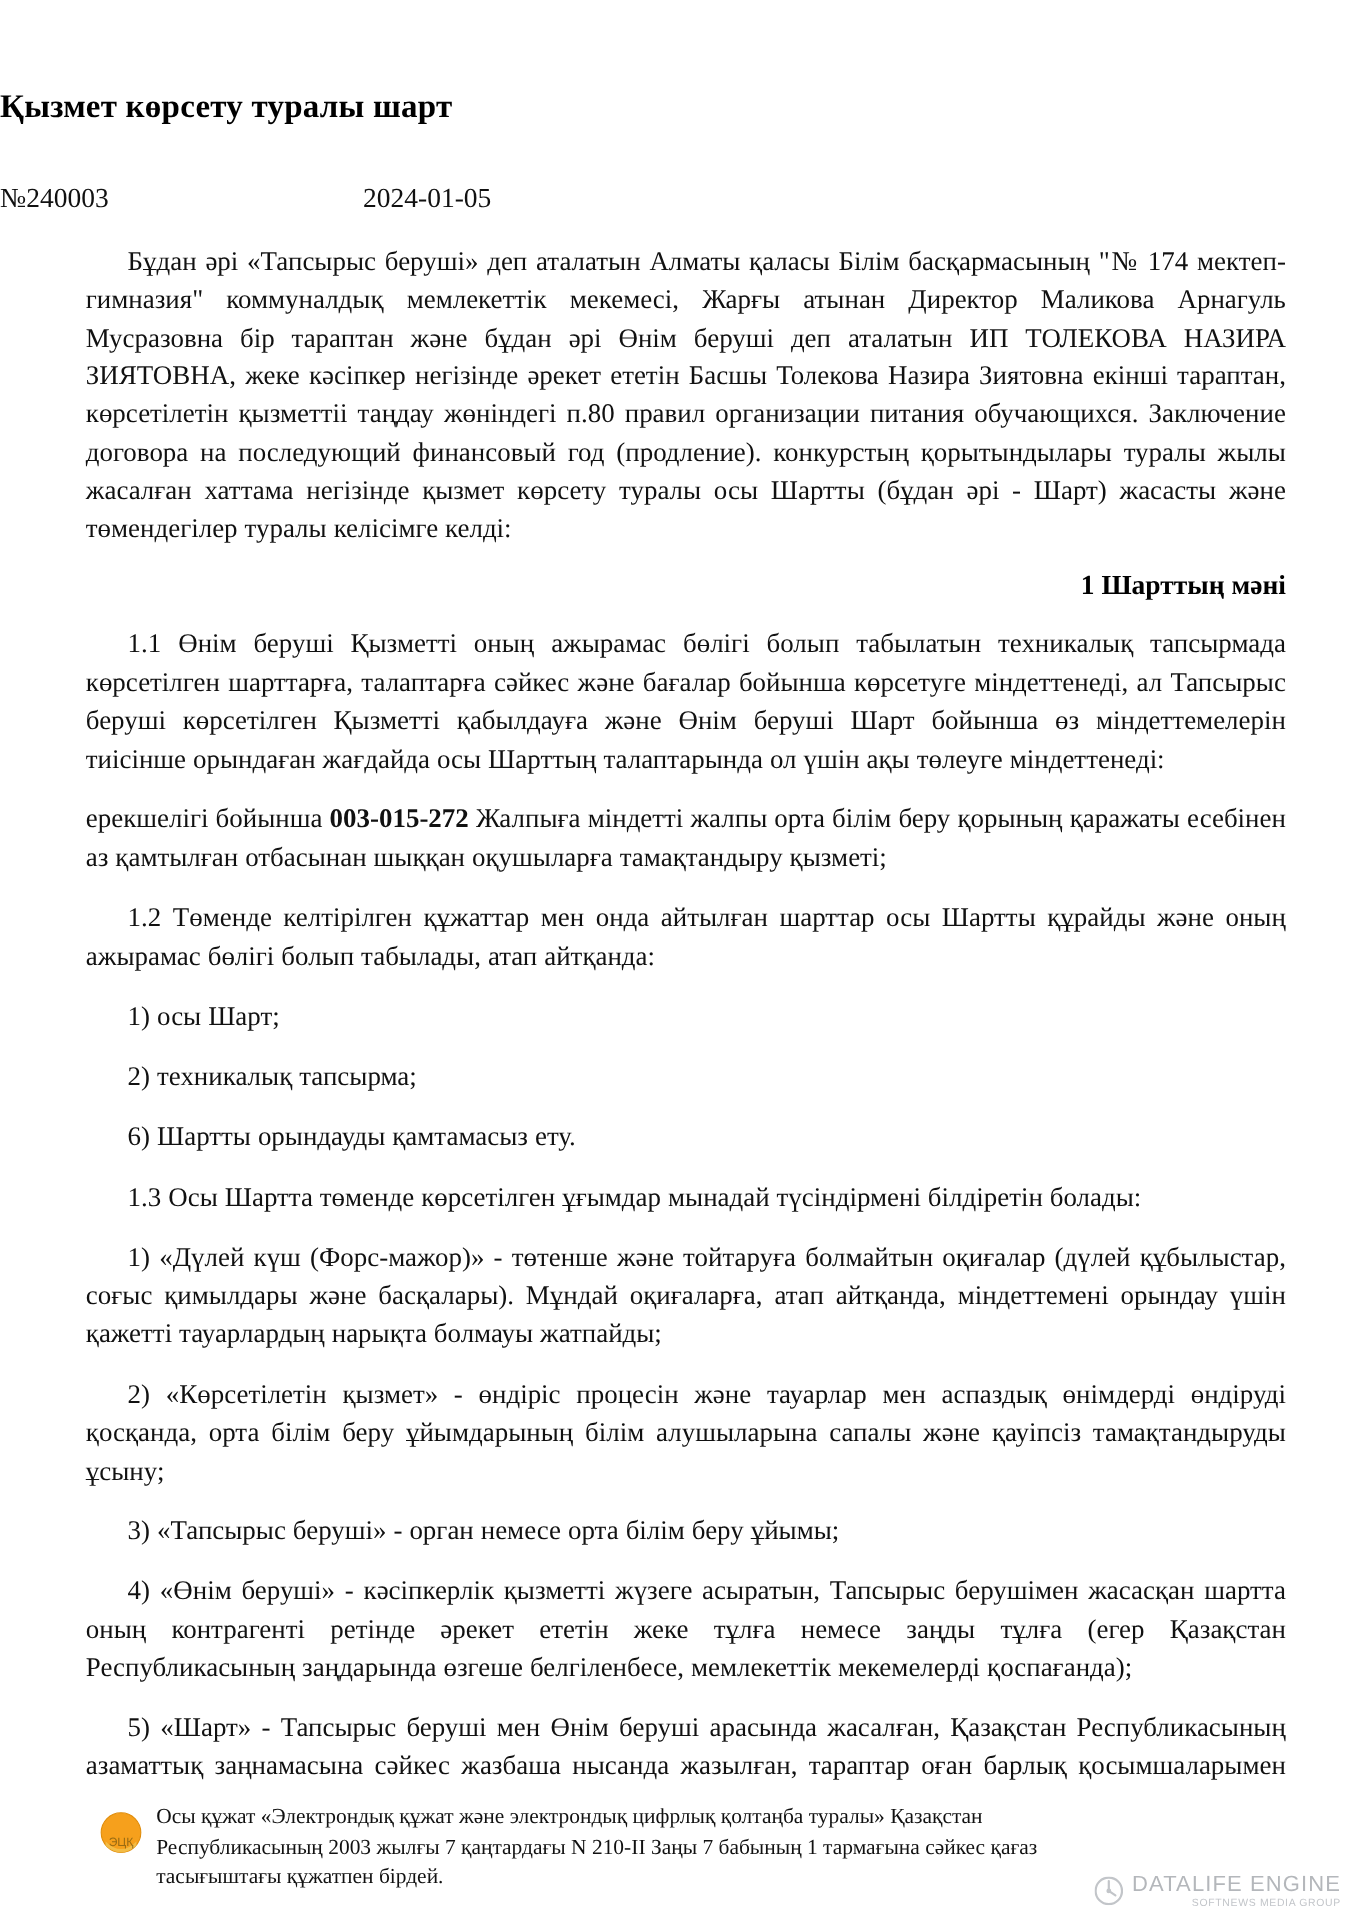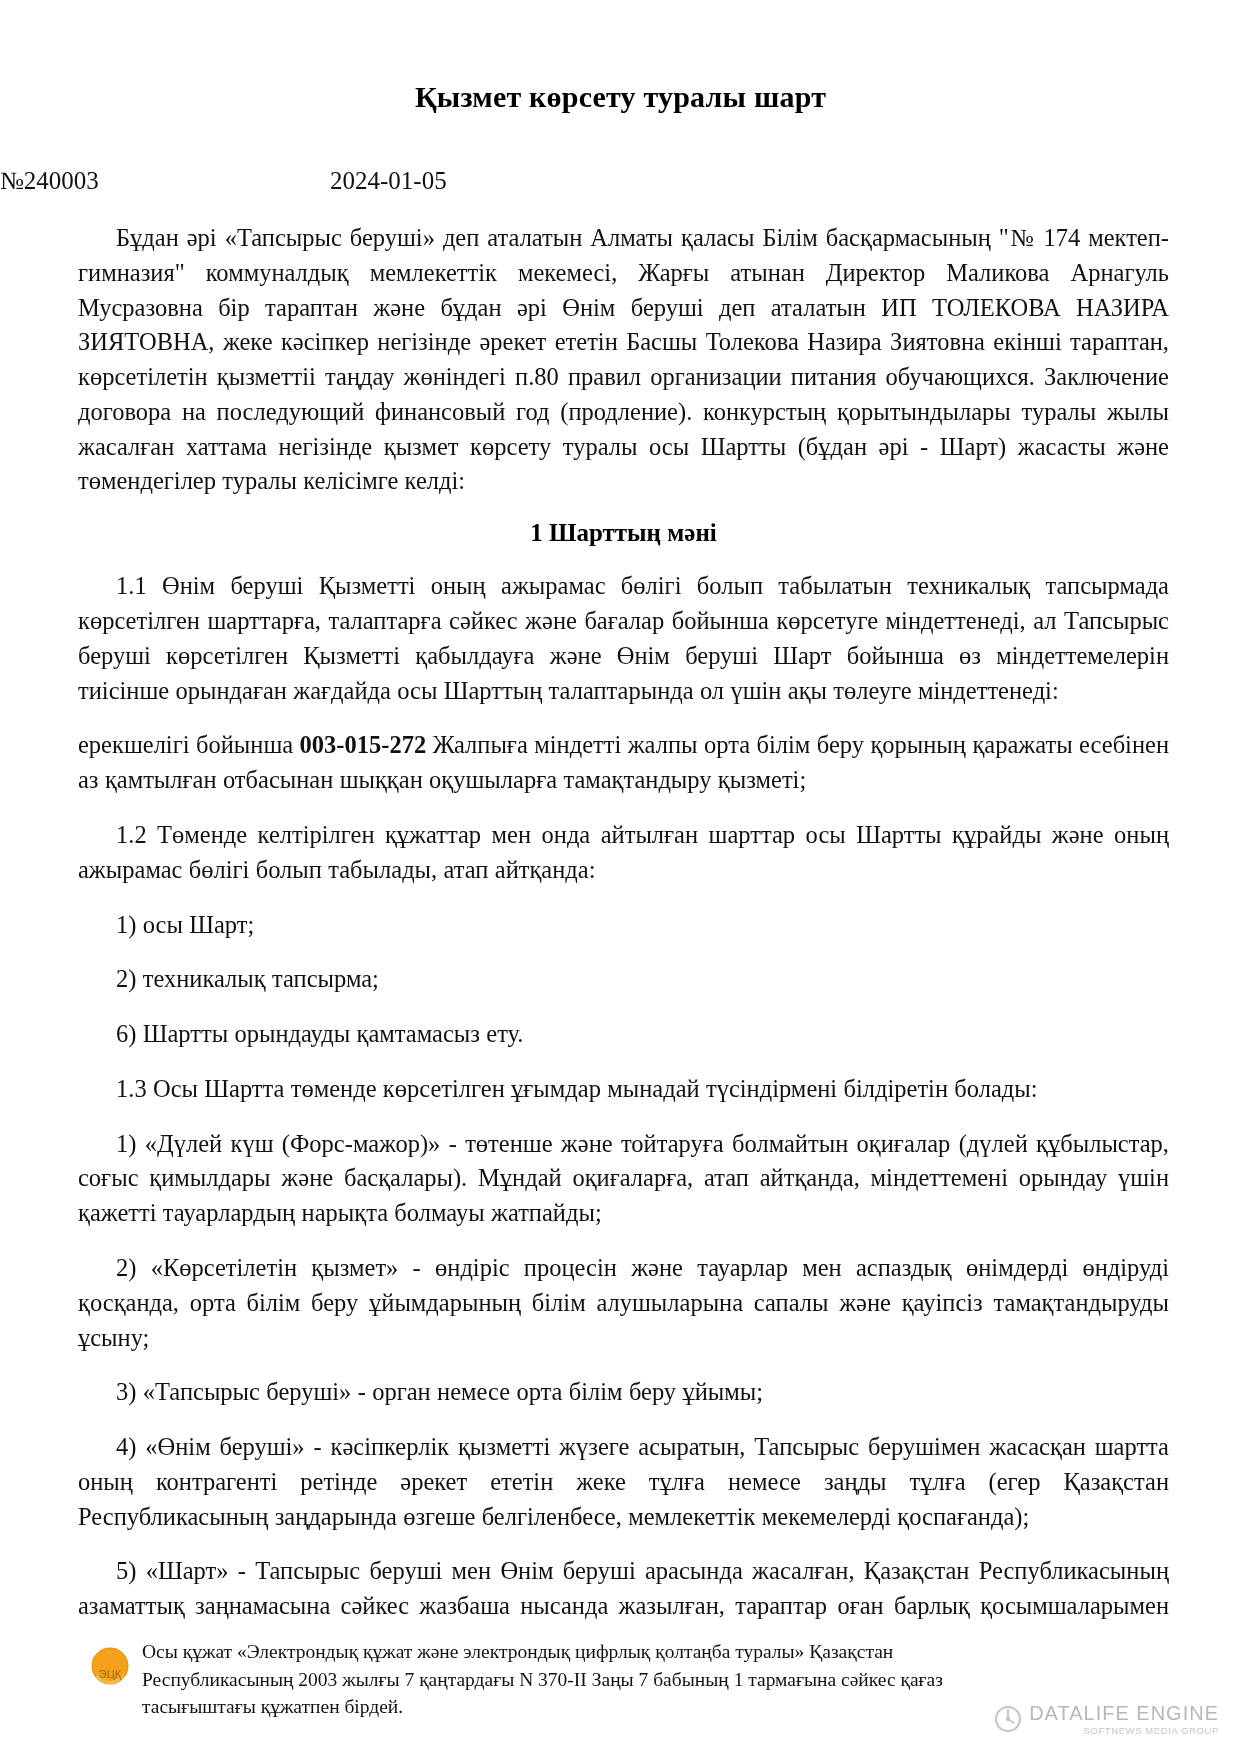--- a/index.html
+++ b/index.html
@@ -17,21 +17,20 @@
   }
   .page {
     position: relative;
     width: 1241px;
     height: 1754px;
     background: #ffffff;
     box-sizing: border-box;
     padding: 0;
   }
   .doc-title {
-    text-align: center;
     font-weight: bold;
     font-size: 30px;
     letter-spacing: 0.2px;
     margin: 0;
     padding-top: 80px;
     color: #000000;
   }
   .meta-row {
     display: flex;
     align-items: baseline;
@@ -62,21 +61,21 @@
     text-justify: inter-word;
     text-indent: 38px;
     color: #111111;
     word-spacing: 0.2px;
     font-family: Liberation Serif, serif;
   }
   p.para.noindent {
     text-indent: 0;
   }
   h2.section-heading {
-    text-align: center;
+    text-align: right;
     font-weight: bold;
     font-size: 25px;
     margin: 0 0 22px 0;
     text-indent: 0;
     color: #000000;
   }
   .b {
     font-weight: bold;
   }
   
@@ -187,21 +186,21 @@
   <div class="footer-overlay">
     <div class="footer-inner">
       <div class="seal-icon">
         <svg width="48" height="48" viewBox="0 0 48 48" aria-hidden="true">
           <circle cx="24" cy="22" r="18" fill="#f6a01c"></circle>
           <circle cx="24" cy="22" r="18" fill="none" stroke="#e08d0c" stroke-width="1"></circle>
           <path d="M10 30 Q24 44 38 30 L38 34 Q24 46 10 34 Z" fill="#f2c14e" opacity="0.85"></path>
           <text x="24" y="34" font-family="Liberation Sans, sans-serif" font-size="11" fill="#7a5a10" text-anchor="middle" opacity="0.75">ЭЦҚ</text>
         </svg>
       </div>
-      <div class="footer-text">Осы құжат «Электрондық құжат және электрондық цифрлық қолтаңба туралы» Қазақстан Республикасының 2003 жылғы 7 қаңтардағы N 370-II Заңы 7 бабының 1 тармағына сәйкес қағаз тасығыштағы құжатпен бірдей.</div>
+      <div class="footer-text">Осы құжат «Электрондық құжат және электрондық цифрлық қолтаңба туралы» Қазақстан Республикасының 2003 жылғы 7 қаңтардағы N 210-II Заңы 7 бабының 1 тармағына сәйкес қағаз тасығыштағы құжатпен бірдей.</div>
     </div>
 
     <div class="watermark">
       <div class="wm-mark">
         <svg width="26" height="26" viewBox="0 0 26 26" aria-hidden="true">
           <circle cx="13" cy="13" r="12" fill="none" stroke="#c2c5c9" stroke-width="2"></circle>
           <path d="M13 4 L13 13 L19 17" fill="none" stroke="#c2c5c9" stroke-width="2" stroke-linecap="round"></path>
           <circle cx="13" cy="13" r="2.2" fill="#c2c5c9"></circle>
         </svg>
       </div>

